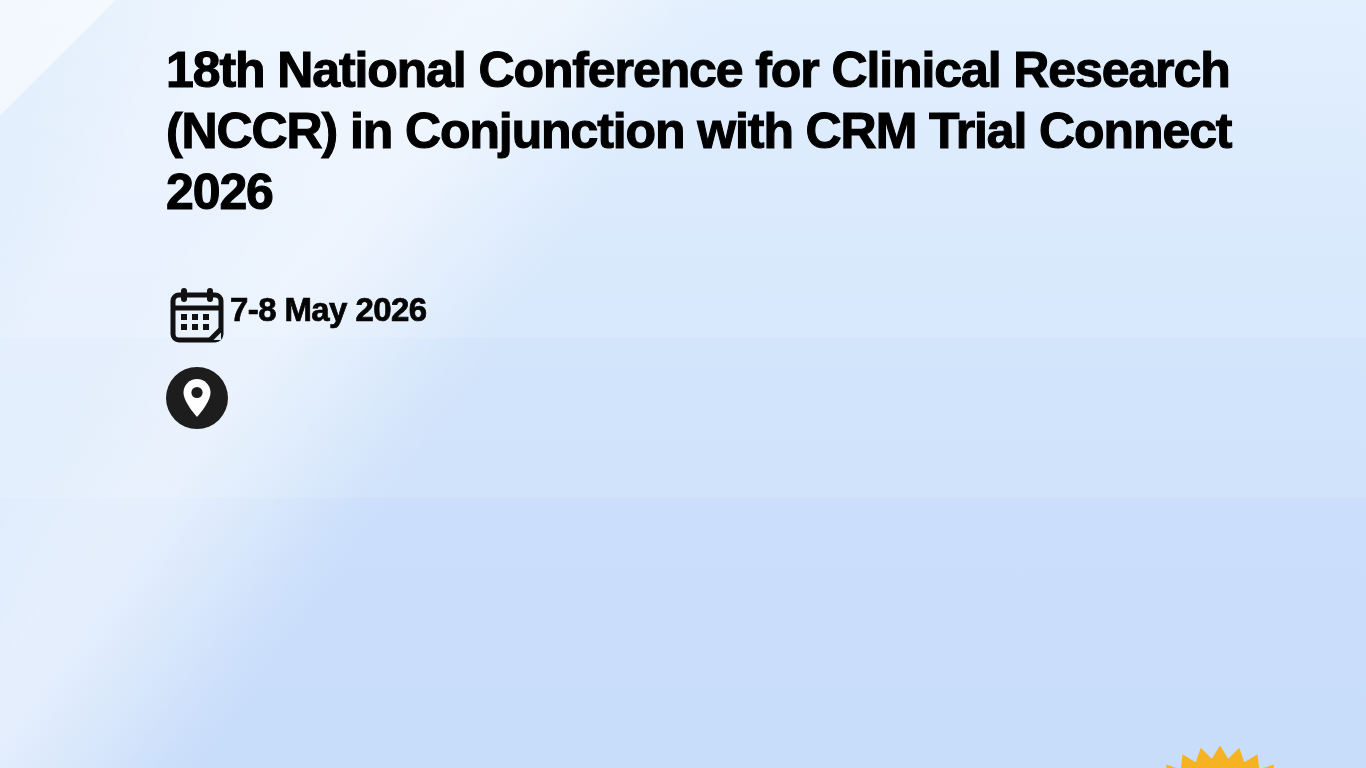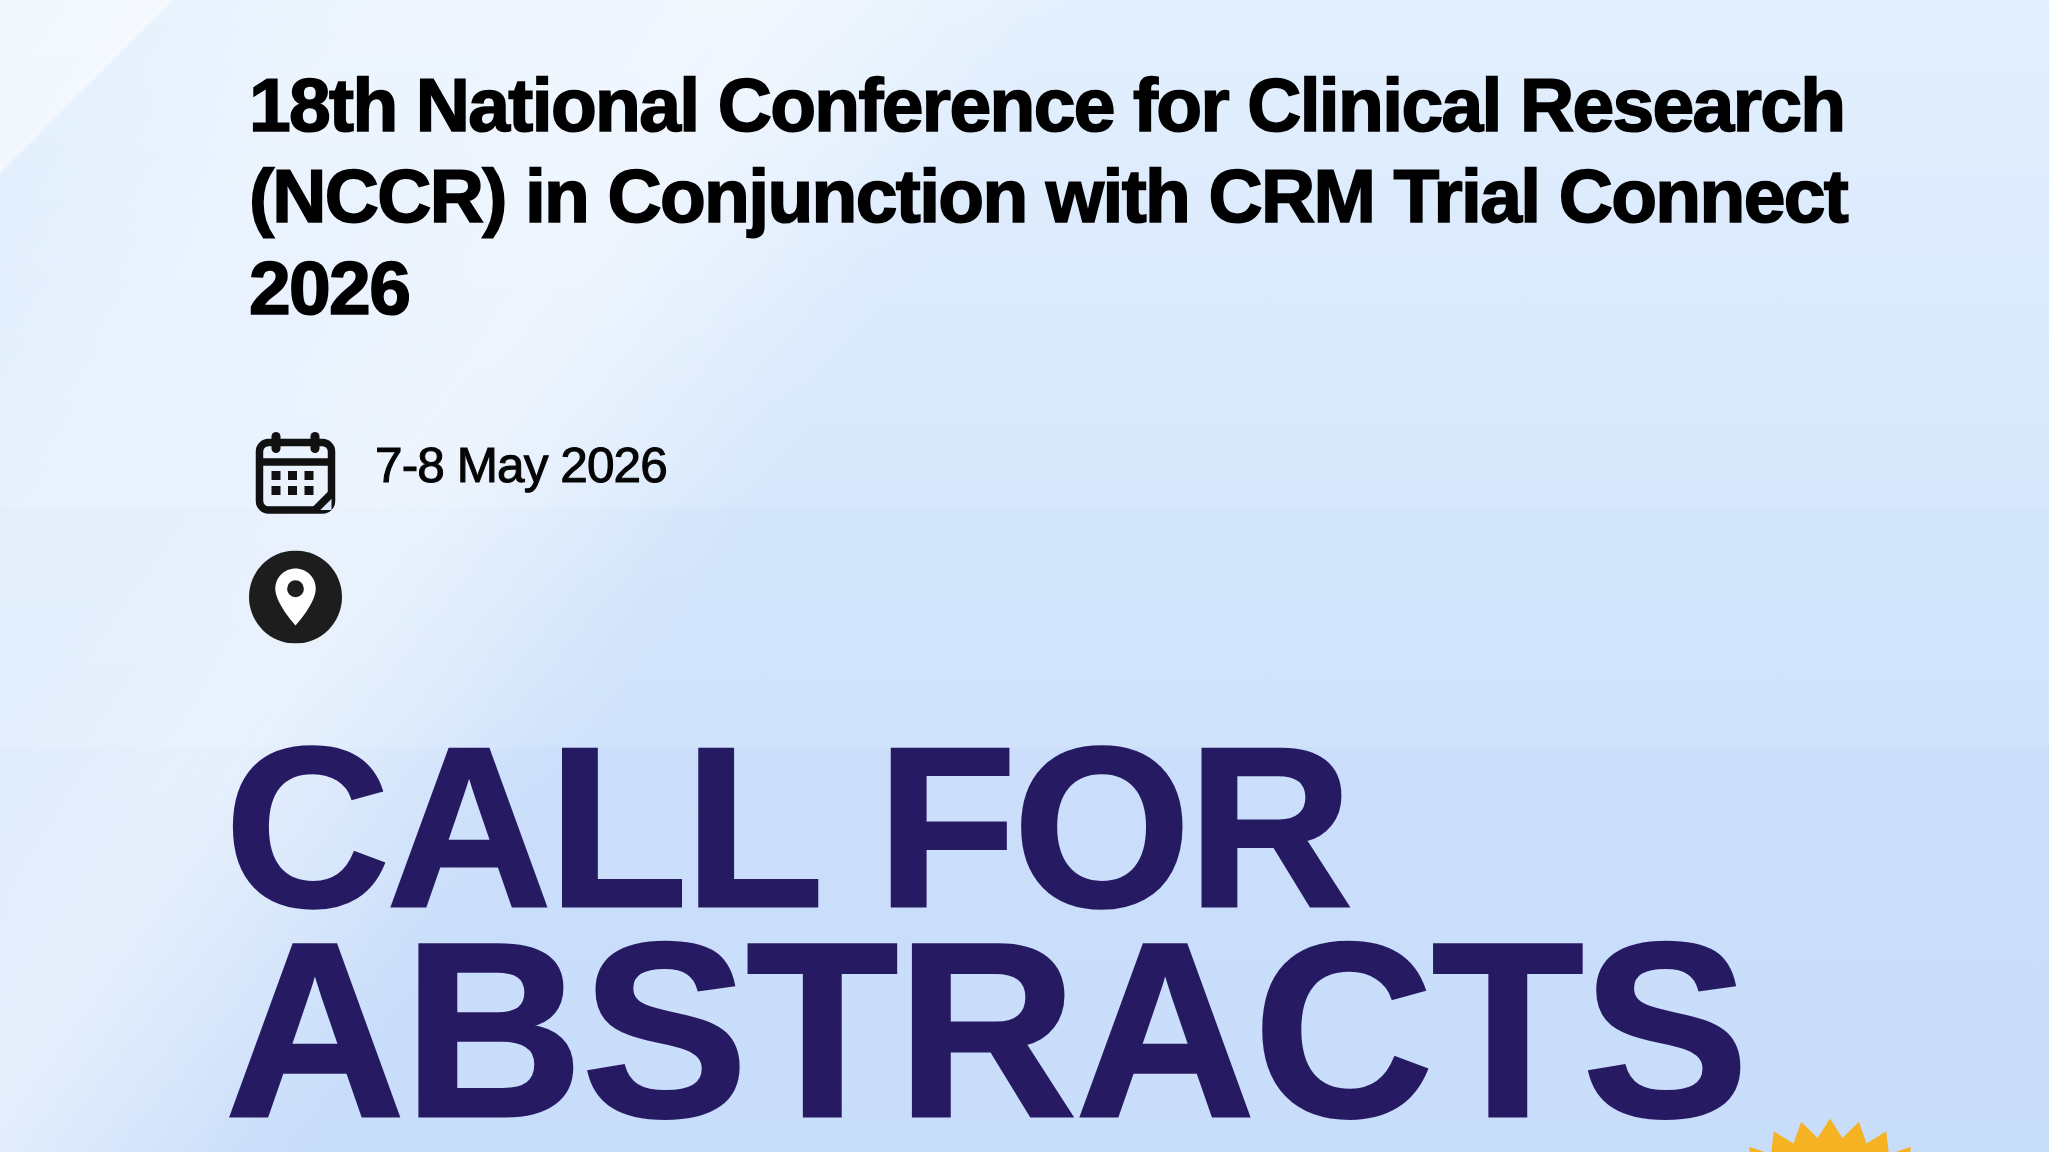--- a/index.html
+++ b/index.html
@@ -114,27 +114,26 @@
     width: 64px;
     flex: 0 0 64px;
     display: flex;
     align-items: flex-start;
     justify-content: flex-start;
     padding-top: 2px;
   }
   .meta-text {
     color: #050505;
     font-family: "Liberation Sans", sans-serif;
-    font-weight: normal;
+    font-weight: bold;
     font-size: 33px;
     line-height: 42px;
     letter-spacing: -0.6px;
     -webkit-text-stroke: 0.7px #050505;
     padding-top: 4px;
-    margin-left: 20px;
   }
   .meta-row-venue .meta-icon { padding-top: 4px; }
 
   .headline {
     position: absolute;
     left: 150px;
     top: 484px;
     margin: 0;
     color: #261b63;
     font-family: "Liberation Sans", sans-serif;
@@ -211,24 +210,20 @@
         <svg width="64" height="62" viewBox="0 0 64 62" xmlns="http://www.w3.org/2000/svg">
           <circle cx="31" cy="31" r="31" fill="#1d1d1d"></circle>
           <path d="M31 12 c-7.5 0 -13.5 6 -13.5 13.5 c0 9.8 13.5 24.5 13.5 24.5 s13.5 -14.7 13.5 -24.5 c0 -7.5 -6 -13.5 -13.5 -13.5 z" fill="#ffffff"></path>
           <circle cx="31" cy="25.5" r="5.6" fill="#1d1d1d"></circle>
         </svg>
       </span>
     </div>
 
   </div>
 
-  <div class="headline">
-    <span>CALL FOR</span>
-    <span class="headline-line2">ABSTRACTS</span>
-  </div>
 
   <div class="starburst">
     <svg width="180" height="180" viewBox="0 0 200 200" xmlns="http://www.w3.org/2000/svg">
       <g id="burst">
           <polygon points="100.00,4.00 109.18,18.52 121.36,6.41 127.08,22.60 141.65,13.51 143.63,30.57 159.86,24.94 157.98,42.02 175.06,40.14 169.43,56.37 186.49,58.35 177.40,72.92 193.59,78.64 181.48,90.82 196.00,100.00 181.48,109.18 193.59,121.36 177.40,127.08 186.49,141.65 169.43,143.63 175.06,159.86 157.98,157.98 159.86,175.06 143.63,169.43 141.65,186.49 127.08,177.40 121.36,193.59 109.18,181.48 100.00,196.00 90.82,181.48 78.64,193.59 72.92,177.40 58.35,186.49 56.37,169.43 40.14,175.06 42.02,157.98 24.94,159.86 30.57,143.63 13.51,141.65 22.60,127.08 6.41,121.36 18.52,109.18 4.00,100.00 18.52,90.82 6.41,78.64 22.60,72.92 13.51,58.35 30.57,56.37 24.94,40.14 42.02,42.02 40.14,24.94 56.37,30.57 58.35,13.51 72.92,22.60 78.64,6.41 90.82,18.52" fill="#f5b324"></polygon>
         </g>
     </svg>
   </div>
 
 </div>

